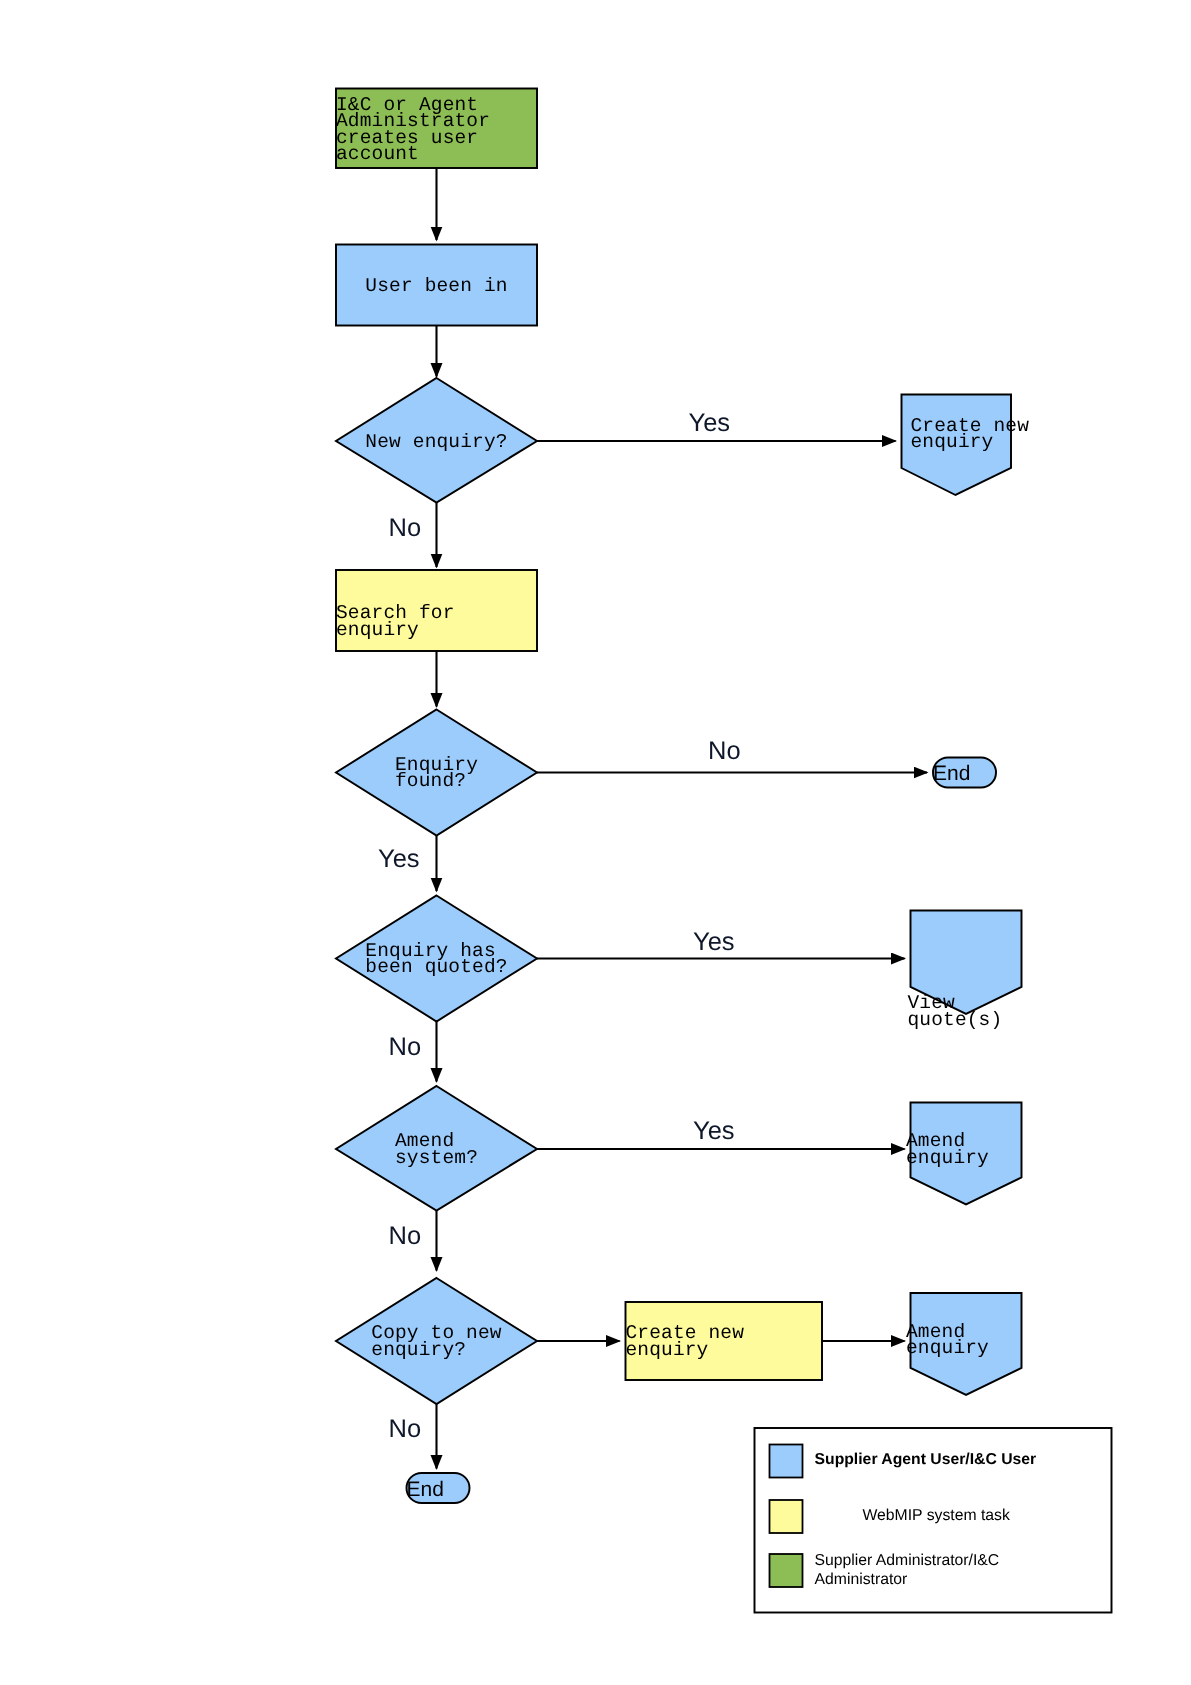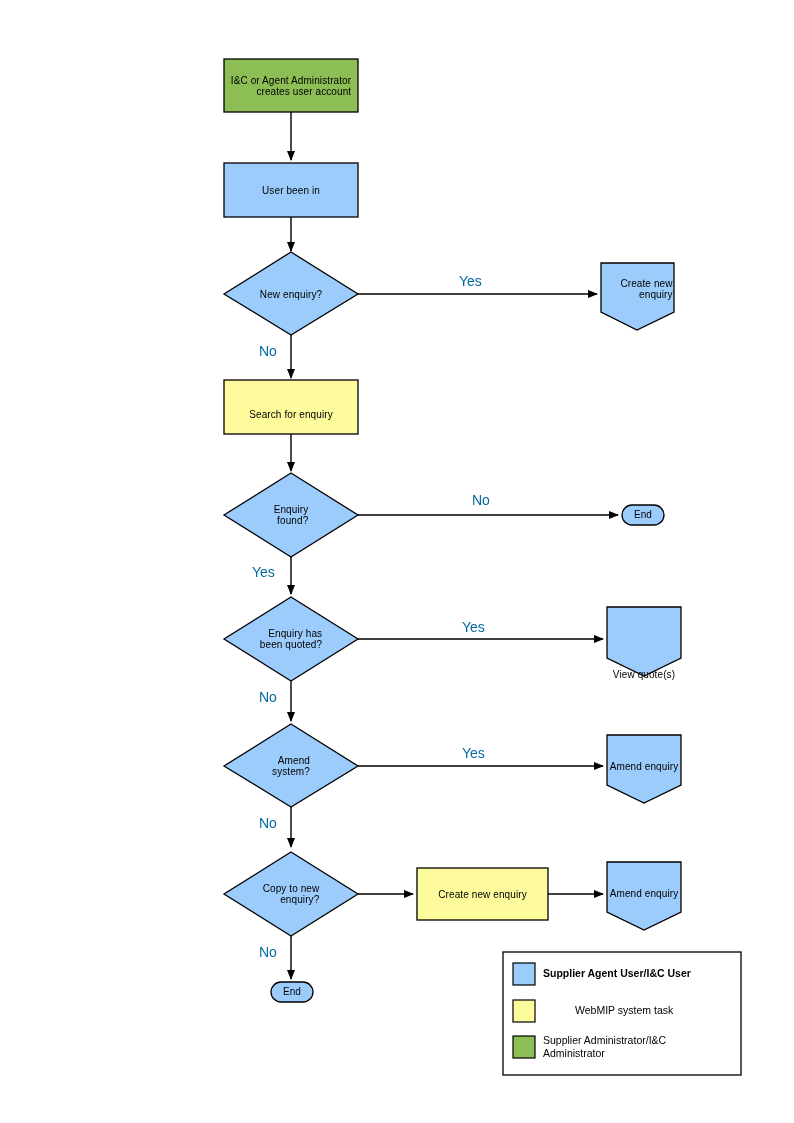--- a/index.html
+++ b/index.html
@@ -21,49 +21,50 @@
     left: 0;
     top: 0;
     width: 794px;
     height: 1123px;
   }
   .node-label {
     position: absolute;
     display: flex;
     align-items: center;
     justify-content: center;
-    text-align: right;
-    font-size: 10px;
+    text-align: left;
+    font-size: 13px;
     line-height: 11px;
     color: #000000;
     pointer-events: none;
     white-space: pre-line;
     letter-spacing: 0.1px;
+    font-family: Liberation Mono, monospace;
   }
   .edge-label {
     position: absolute;
-    font-size: 14px;
+    font-size: 17px;
     line-height: 21px;
-    color: #0369a1;
+    color: #0f172a;
     font-family: "Liberation Sans", sans-serif;
     white-space: nowrap;
     text-align: center;
   }
   .legend-label {
     position: absolute;
     font-size: 10.5px;
     line-height: 12.5px;
     color: #000000;
     white-space: pre-line;
   }
   .terminator-label {
     position: absolute;
-    font-size: 10px;
+    font-size: 14px;
     line-height: 10px;
-    text-align: center;
+    text-align: left;
     color: #000000;
   }
 </style>
 </head>
 <body>
 
 <svg id="canvas" width="794" height="1123" viewBox="0 0 794 1123" xmlns="http://www.w3.org/2000/svg">
   <defs>
     <marker id="arrow" markerWidth="10" markerHeight="10" refX="9" refY="4" orient="auto" markerUnits="userSpaceOnUse">
       <path d="M0,0 L10,4 L0,8 Z" fill="#000000"></path>

